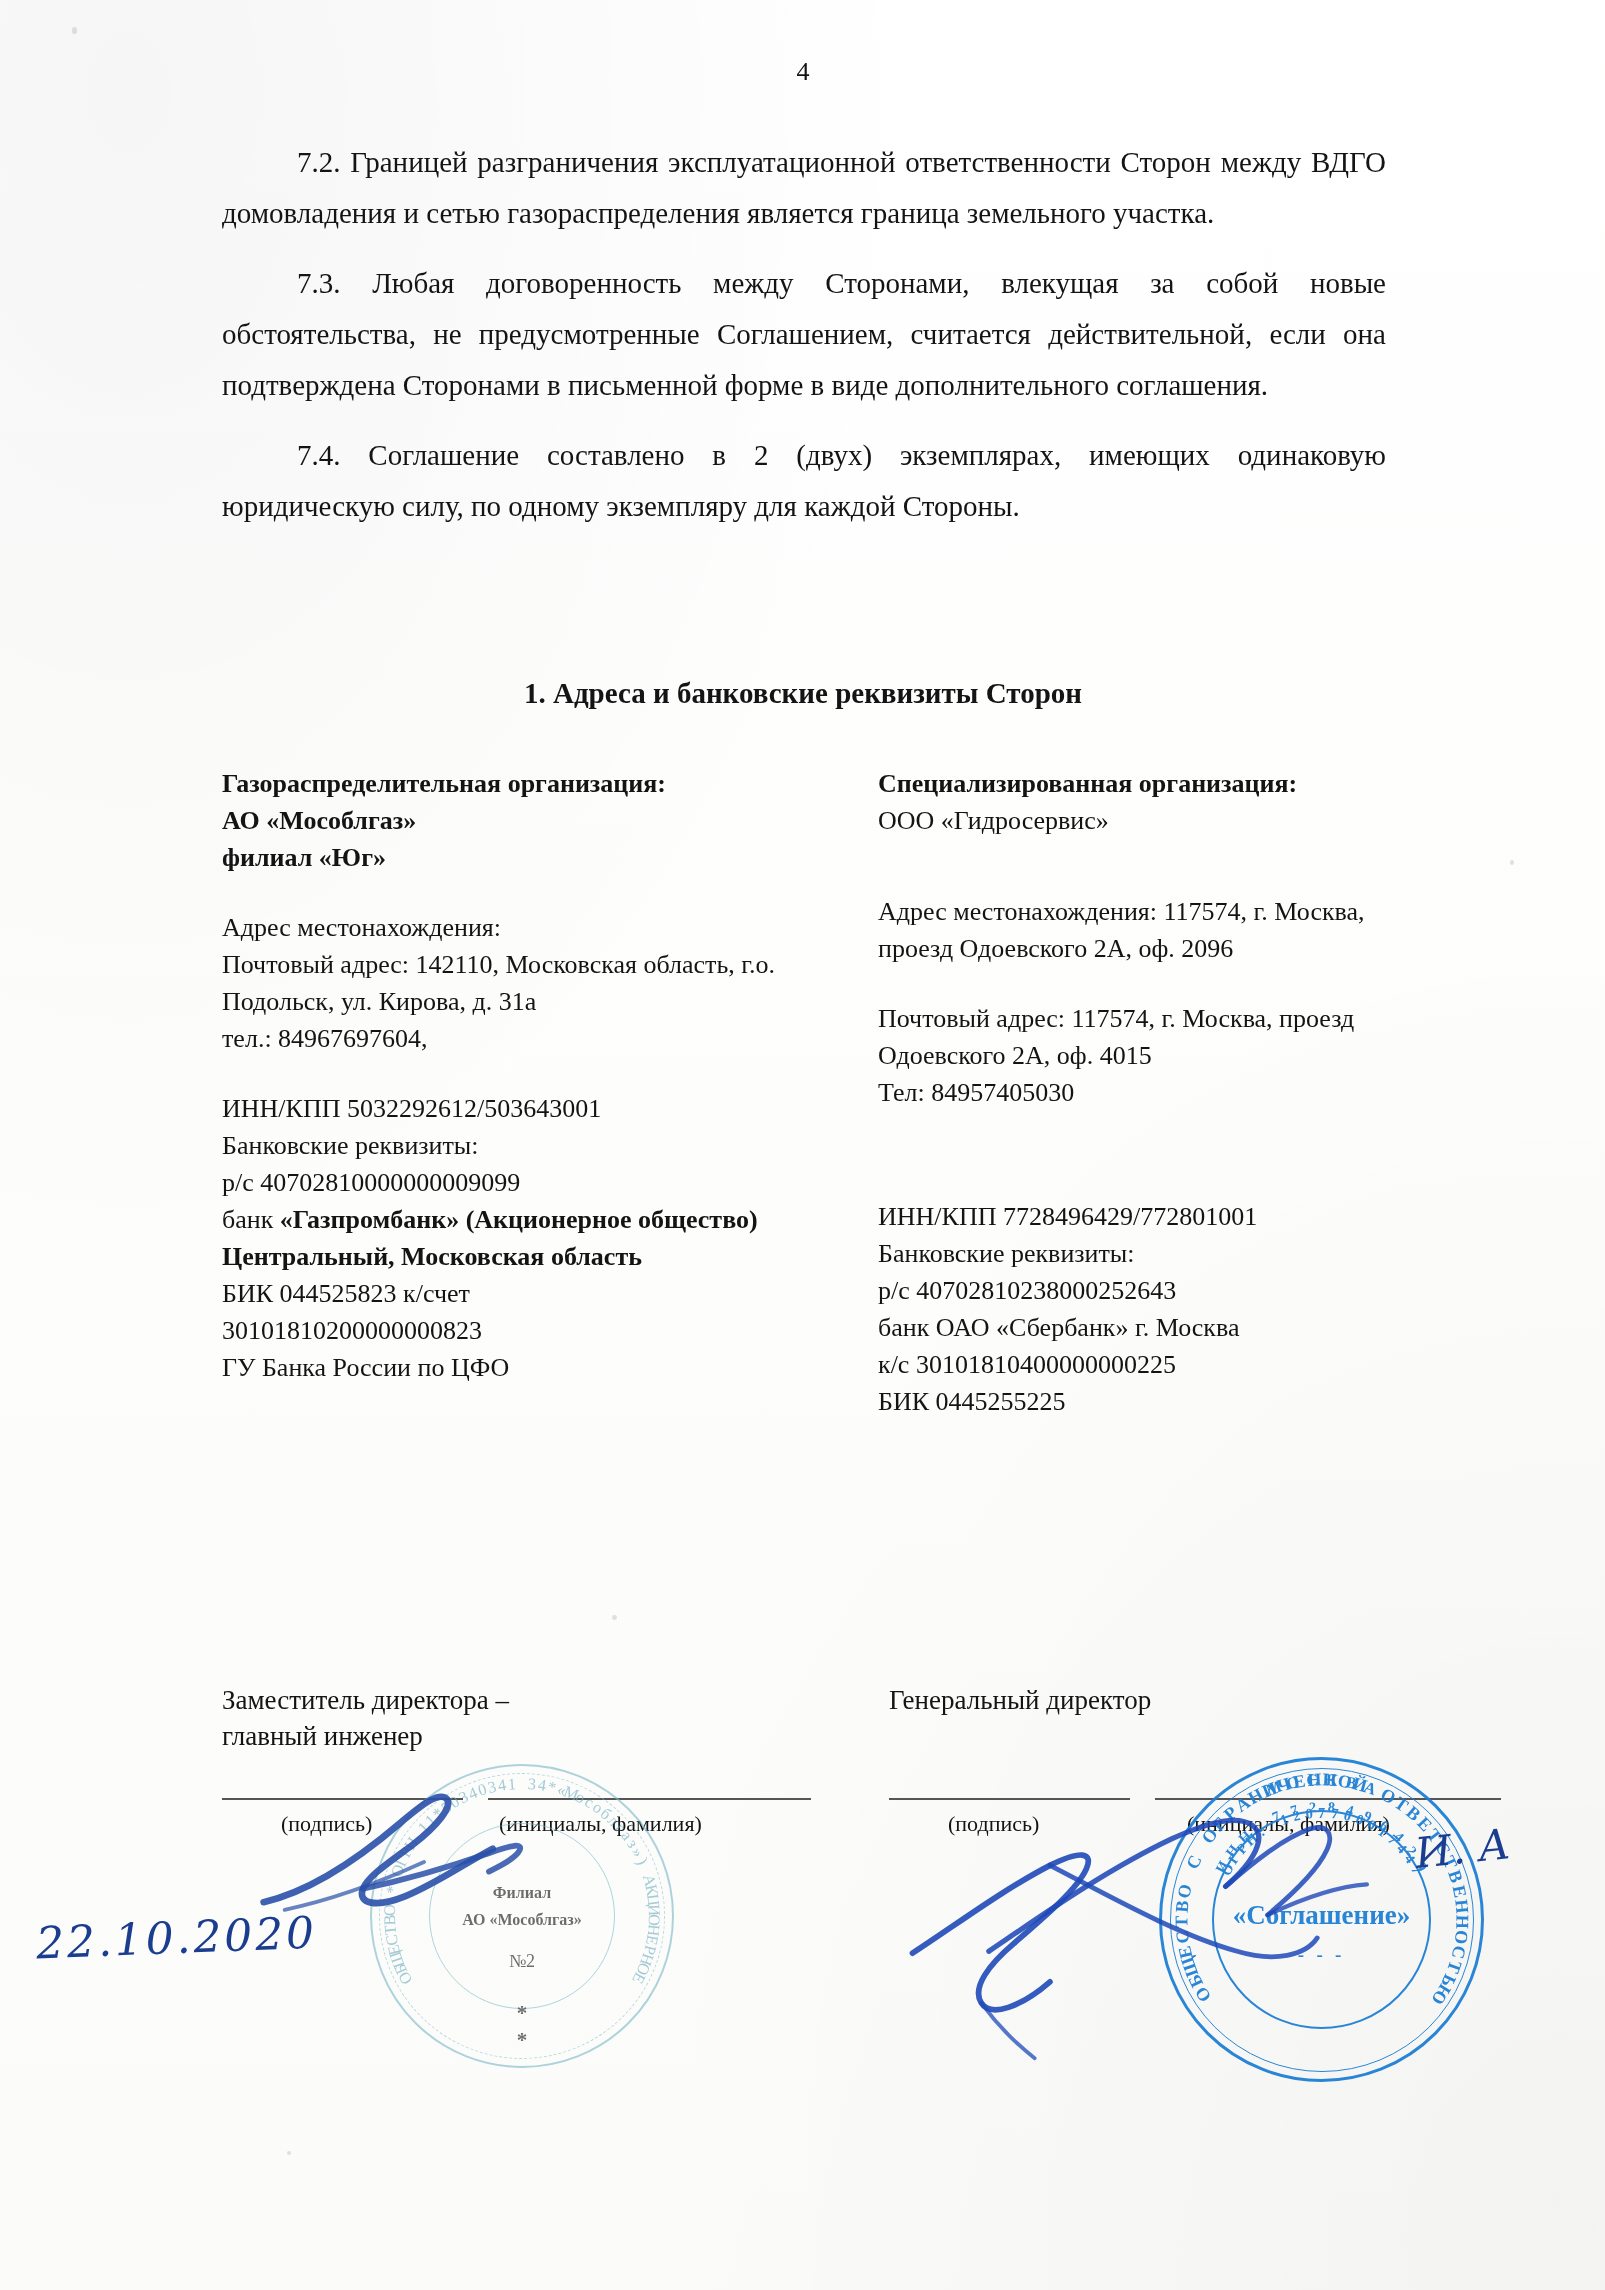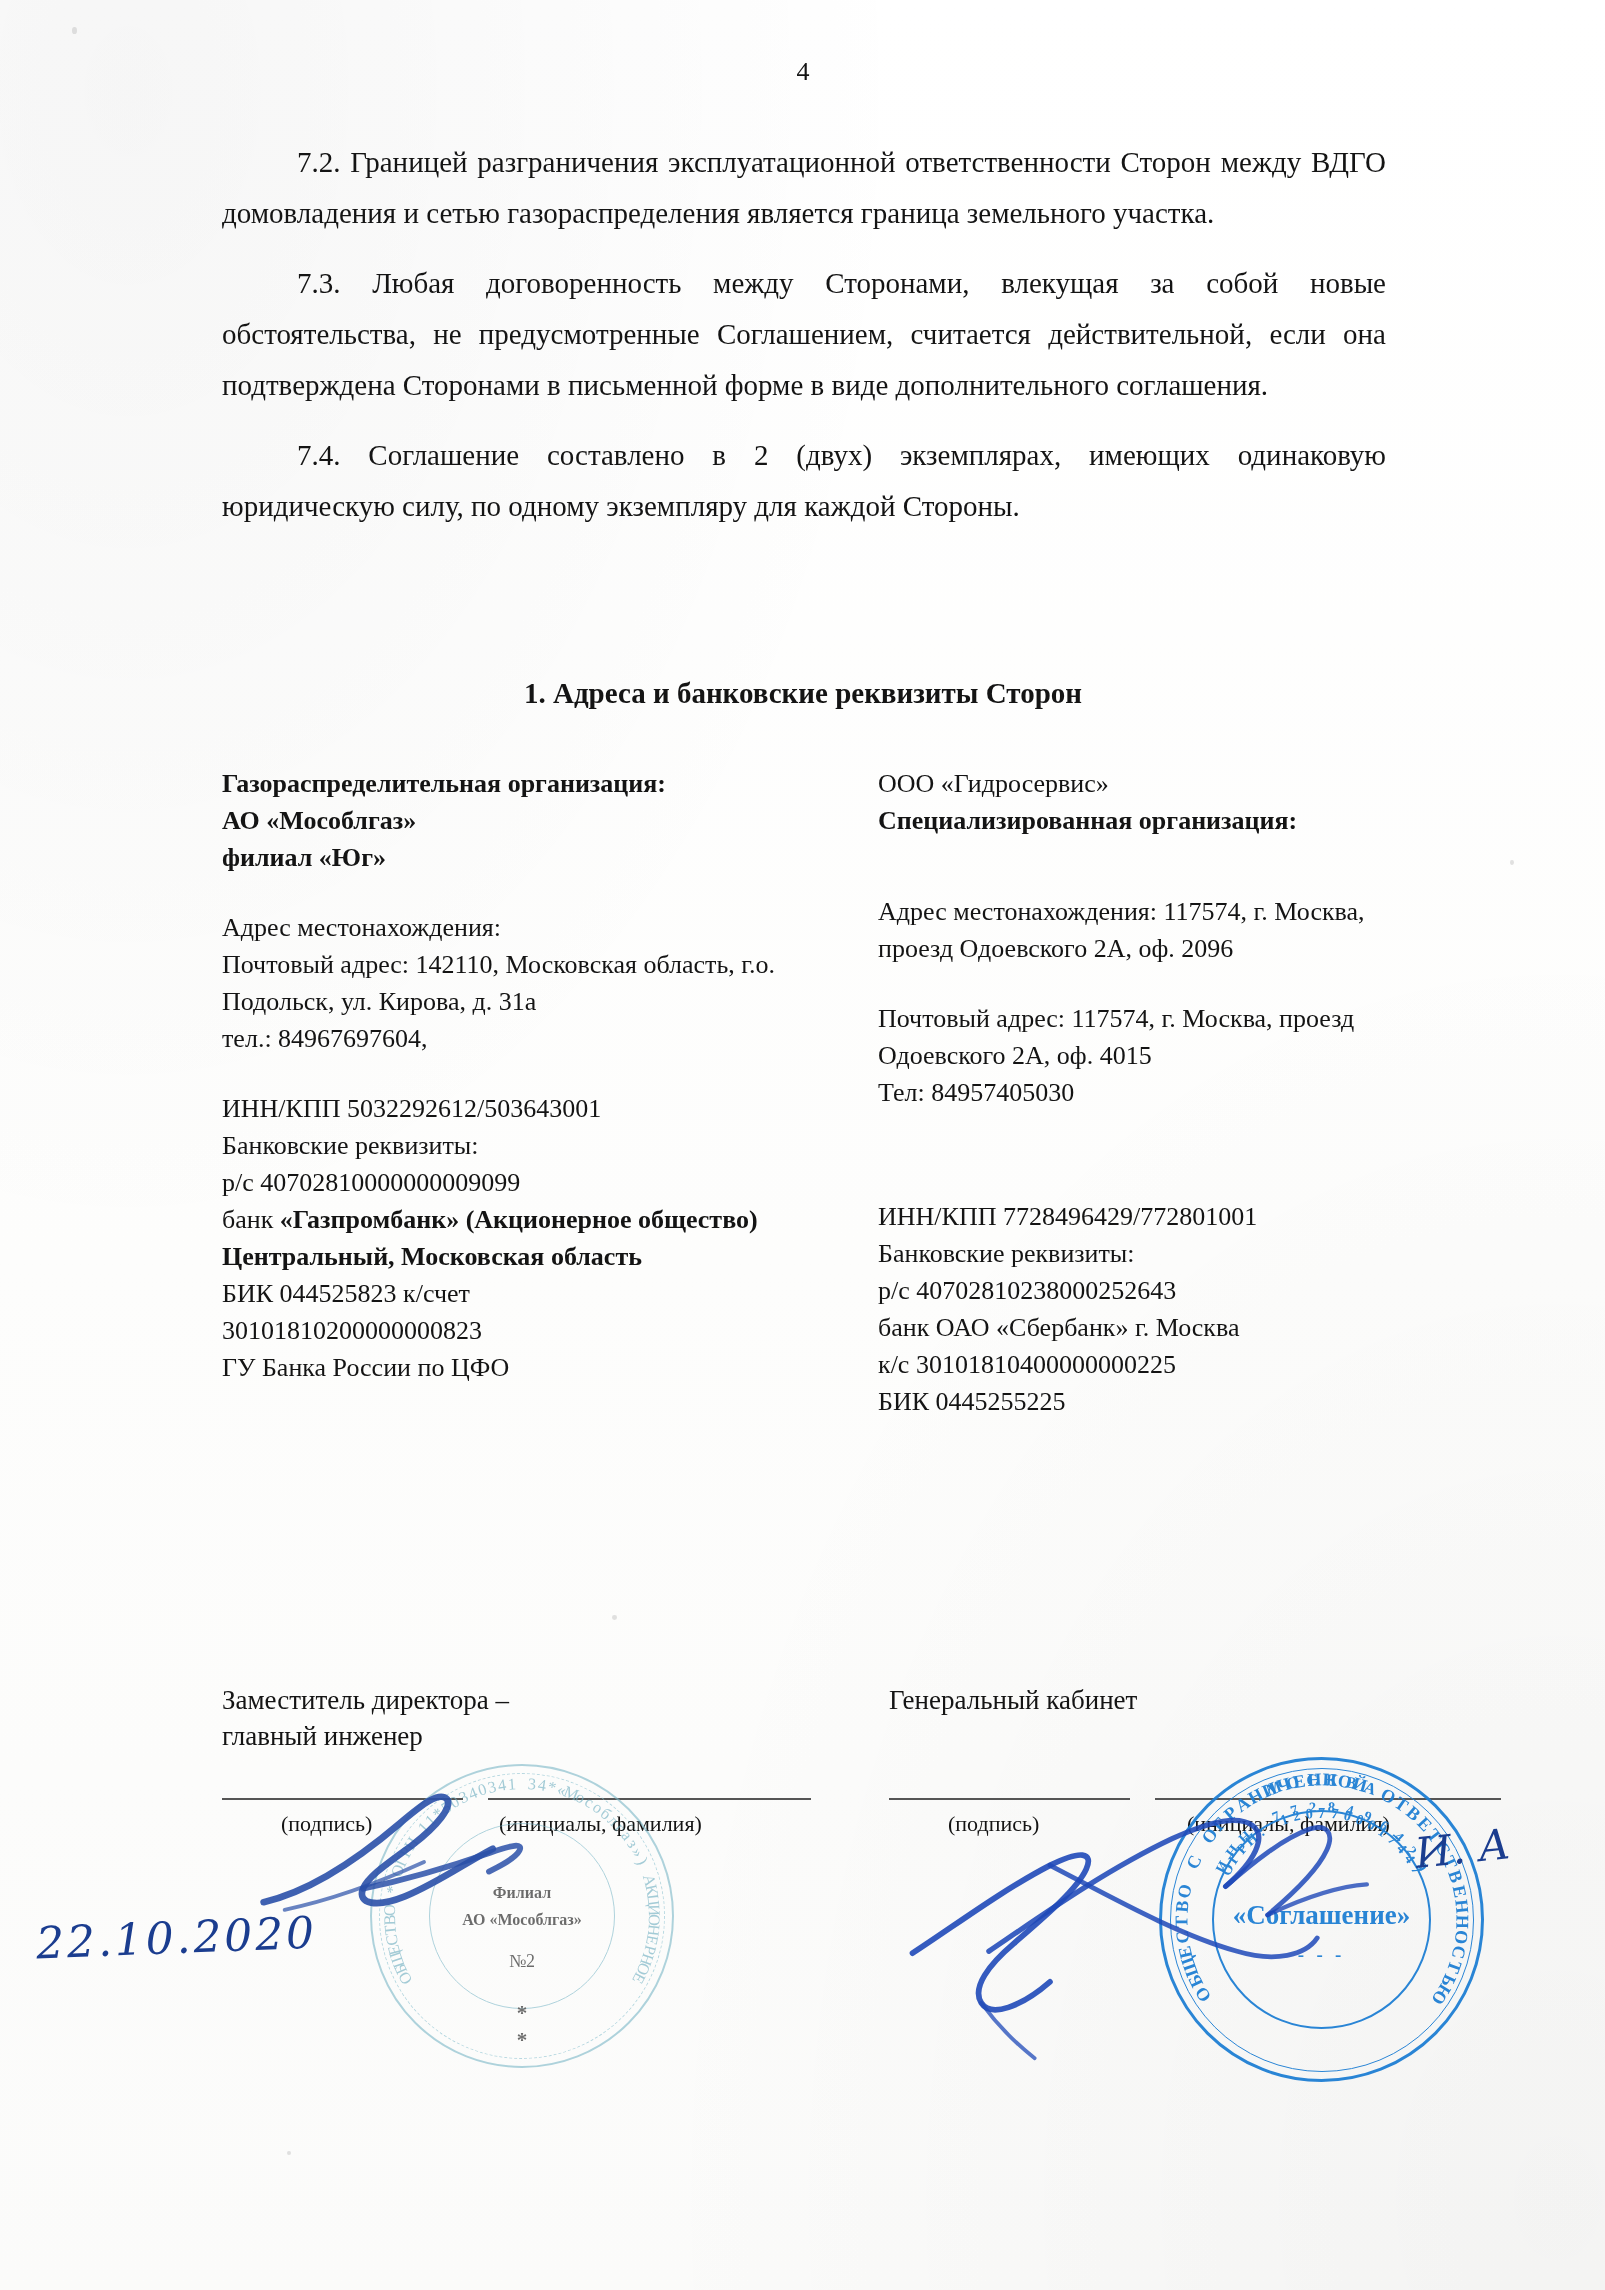--- a/index.html
+++ b/index.html
@@ -188,22 +188,22 @@
         <div class="blk ln">ИНН/КПП 5032292612/503643001</div>
         <div class="blk ln">Банковские реквизиты:</div>
         <div class="blk ln">р/с 40702810000000009099</div>
         <div class="blk"><span>банк </span><span class="b">«Газпромбанк» (Акционерное общество) Центральный, Московская область</span></div>
         <div class="blk ln">БИК 044525823 к/счет</div>
         <div class="blk ln">30101810200000000823</div>
         <div class="blk ln">ГУ Банка России по ЦФО</div>
       </div>
 
       <div class="col col-right">
+        <div class="blk b ln">Специализированная организация:</div>
         <div class="blk ln">ООО «Гидросервис»</div>
-        <div class="blk b ln">Специализированная организация:</div>
         <div class="gap"></div>
         <div class="gap-sm"></div>
         <div class="blk ln">Адрес местонахождения: 117574, г. Москва, проезд Одоевского 2А, оф. 2096</div>
         <div class="gap"></div>
         <div class="blk ln">Почтовый адрес: 117574, г. Москва, проезд Одоевского 2А, оф. 4015</div>
         <div class="blk ln">Тел: 84957405030</div>
         <div class="gap"></div>
         <div class="gap"></div>
         <div class="gap-sm"></div>
         <div class="blk ln">ИНН/КПП 7728496429/772801001</div>
@@ -225,21 +225,21 @@
           <div class="rule rule-a"></div>
           <div class="rule rule-b"></div>
         </div>
         <div class="sig-caps">
           <div class="cap cap-a">(подпись)</div>
           <div class="cap cap-b">(инициалы, фамилия)</div>
         </div>
       </div>
 
       <div class="sig-block sig-right">
-        <div class="sig-role">Генеральный кабинет</div>
+        <div class="sig-role">Генеральный директор</div>
         <div class="sig-rules" style="margin-top:80px;">
           <div class="rule rule-a"></div>
           <div class="rule rule-b" style="left:266px; width:346px;"></div>
         </div>
         <div class="sig-caps">
           <div class="cap cap-a">(подпись)</div>
           <div class="cap cap-b" style="left:298px;">(инициалы, фамилия)</div>
         </div>
       </div>
 

